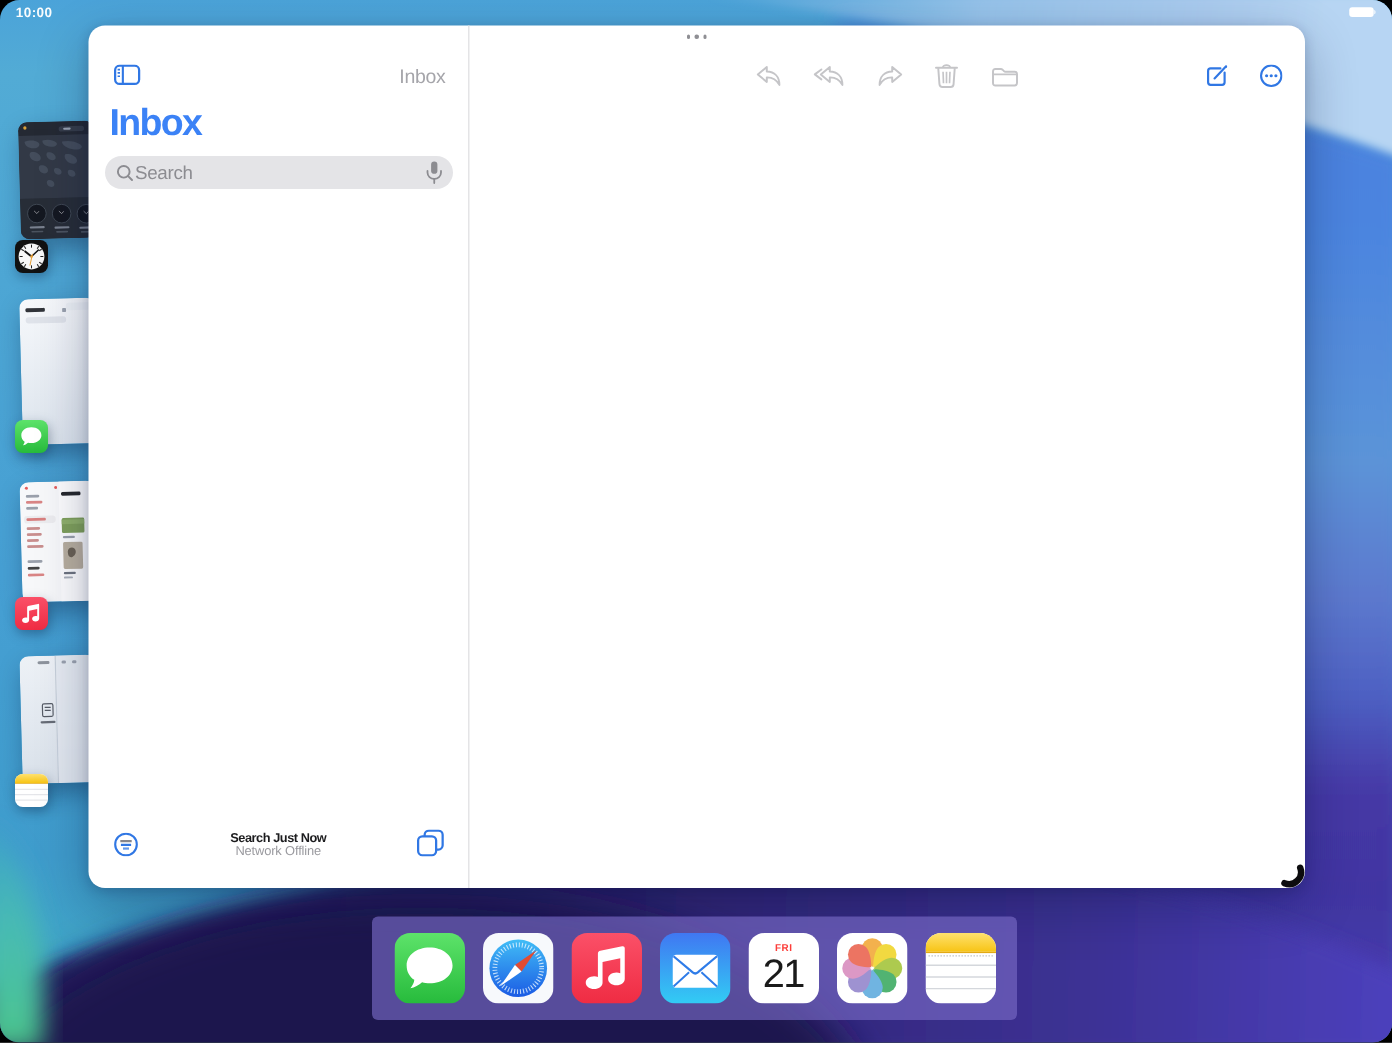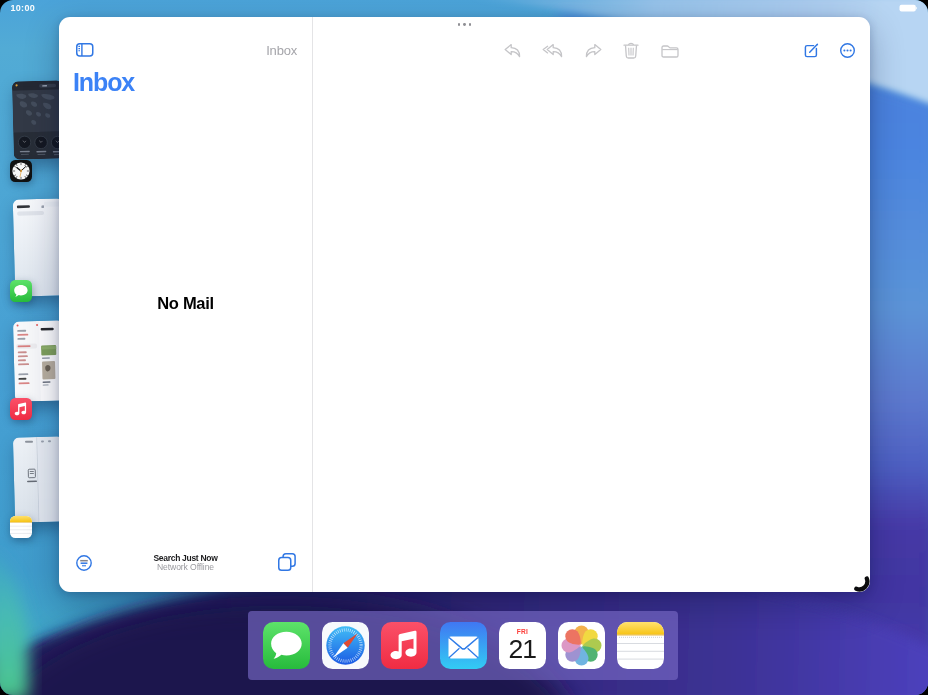--- a/index.html
+++ b/index.html
@@ -279,21 +279,32 @@
     <div id="sidebar" style="position:absolute;left:0;top:0;width:253px;height:575px;">
       <svg style="position:absolute;left:17px;top:26px;" width="18" height="14" viewBox="0 0 18 14">
         <rect x="0.75" y="0.75" width="16" height="12.2" rx="3" fill="none" stroke="#3077e4" stroke-width="1.5"></rect>
         <line x1="5.9" y1="1" x2="5.9" y2="13" stroke="#3077e4" stroke-width="1.4"></line>
         <line x1="2.4" y1="3.4" x2="4" y2="3.4" stroke="#3077e4" stroke-width="1.1"></line>
         <line x1="2.4" y1="5.6" x2="4" y2="5.6" stroke="#3077e4" stroke-width="1.1"></line>
         <line x1="2.4" y1="7.8" x2="4" y2="7.8" stroke="#3077e4" stroke-width="1.1"></line>
       </svg>
       <div id="edit">Inbox</div>
       <div id="inbox">Inbox</div>
-      <div id="nomail">No Mail</div>
+      <div id="search">
+        <svg style="position:absolute;left:6px;top:3.5px;" width="15" height="15" viewBox="0 0 15 15">
+          <circle cx="6.5" cy="6.5" r="3.9" fill="none" stroke="#8c8c91" stroke-width="1.3"></circle>
+          <line x1="9.4" y1="9.4" x2="12" y2="12" stroke="#8c8c91" stroke-width="1.3" stroke-linecap="round"></line>
+        </svg>
+        <span class="ph">Search</span>
+        <svg style="position:absolute;right:7px;top:3px;" width="11" height="16" viewBox="0 0 11 16">
+          <rect x="3.4" y="0.7" width="4.2" height="8.2" rx="2.1" fill="#8c8c91"></rect>
+          <path d="M1,7 L1,8 C1,10.5 3,12.3 5.5,12.3 C8,12.3 10,10.5 10,8 L10,7" fill="none" stroke="#8c8c91" stroke-width="1.2" stroke-linecap="round"></path>
+          <line x1="5.5" y1="12.5" x2="5.5" y2="15" stroke="#8c8c91" stroke-width="1.2" stroke-linecap="round"></line>
+        </svg>
+      </div>
 
       <svg style="position:absolute;left:16.5px;top:537.5px;" width="16" height="16" viewBox="0 0 16 16">
         <circle cx="8" cy="8" r="7.2" fill="none" stroke="#3077e4" stroke-width="1.4"></circle>
         <line x1="4.2" y1="5.7" x2="11.8" y2="5.7" stroke="#85858b" stroke-width="1.5"></line>
         <line x1="4.6" y1="8.2" x2="11.4" y2="8.2" stroke="#3077e4" stroke-width="1.5"></line>
         <line x1="6" y1="10.7" x2="10" y2="10.7" stroke="#3077e4" stroke-width="1.5" opacity=".75"></line>
       </svg>
       <div id="updated">Search Just Now</div>
       <div id="offline">Network Offline</div>
       <svg style="position:absolute;left:219px;top:535.5px;" width="18" height="18" viewBox="0 0 18 18">

